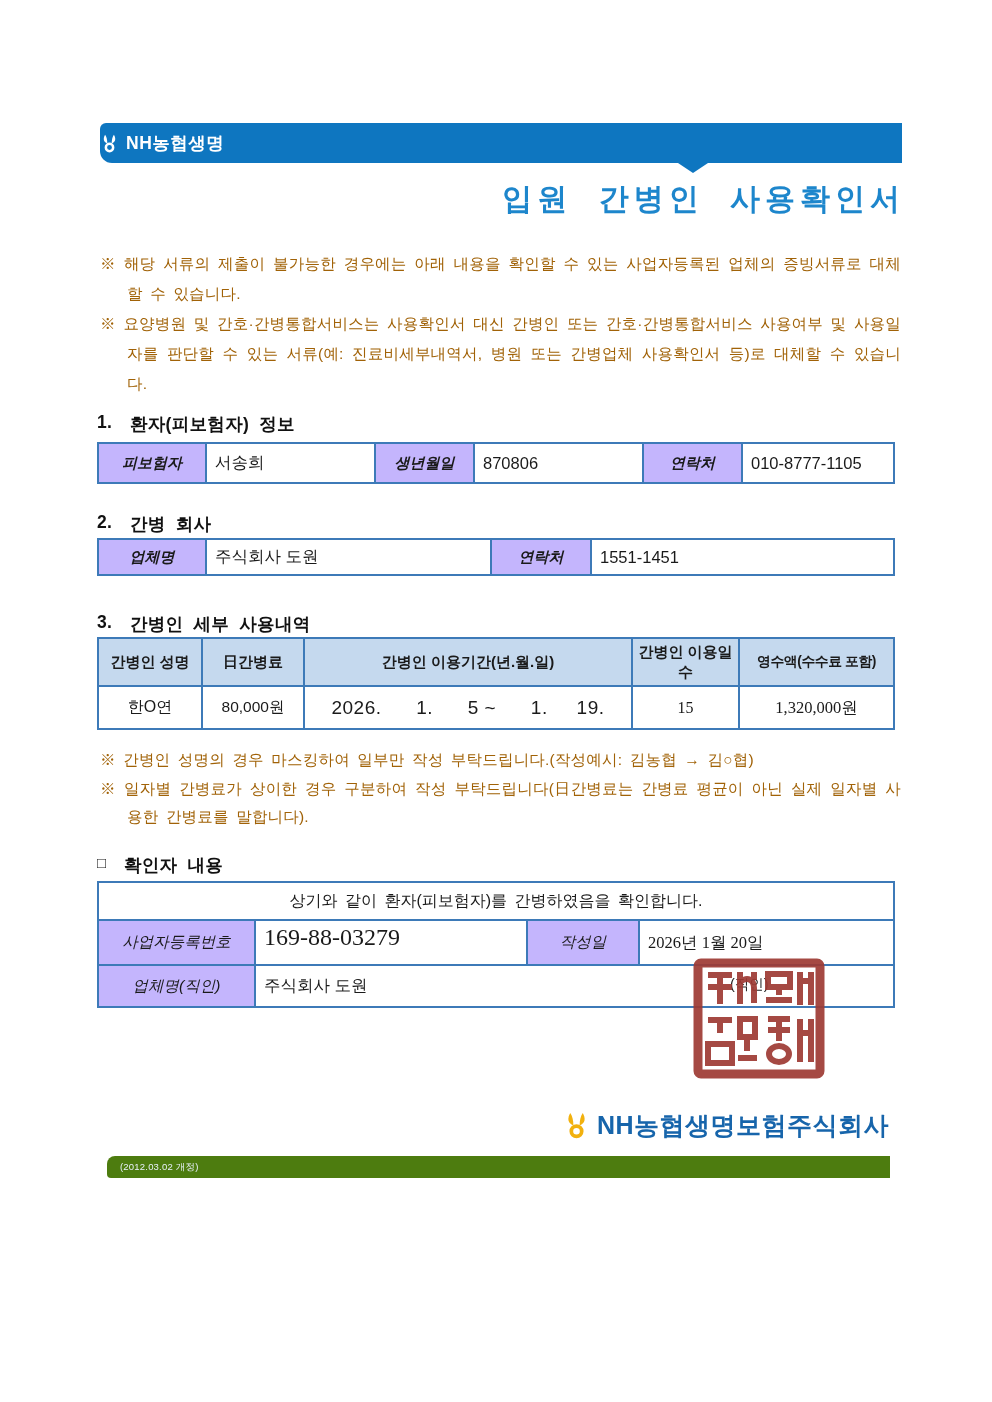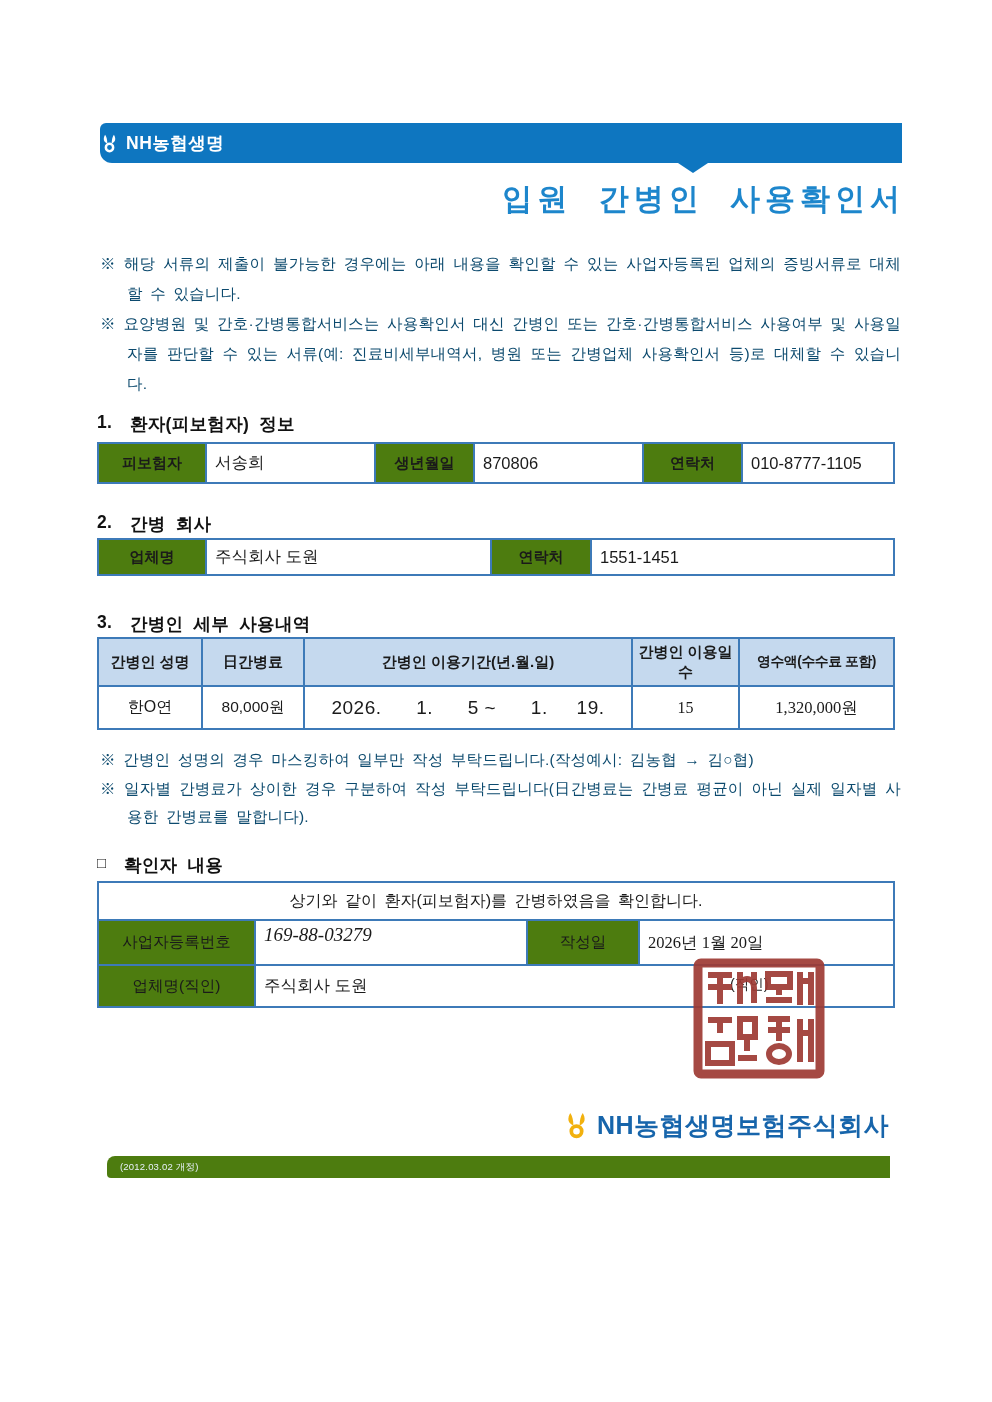--- a/index.html
+++ b/index.html
@@ -11,51 +11,51 @@
           border-radius:6px 0 0 12px;display:flex;align-items:center;box-sizing:border-box;gap:7px;}
   .topbar .logo-text{color:#fff;font-weight:700;font-size:17.5px;letter-spacing:.5px;}
   .notch{position:absolute;left:678px;top:163px;width:0;height:0;
          border-left:15px solid transparent;border-right:15px solid transparent;border-top:10px solid #0e76c0;}
 
   
   .doc-title{position:absolute;right:87px;top:179px;font-size:30px;font-weight:800;color:#1d86cc;
              letter-spacing:5px;word-spacing:13px;white-space:nowrap;}
 
   
-  .notes{position:absolute;left:100px;width:801px;font-size:15.5px;color:#0c4a6e;}
+  .notes{position:absolute;left:100px;width:801px;font-size:15.5px;color:#a16207;}
   .notes p{margin:0;padding-left:27px;text-indent:-27px;text-align:justify;word-spacing:3px;letter-spacing:.2px;}
   .notes-top{top:249px;line-height:30px;}
   .notes-bottom{top:746px;line-height:28.5px;}
 
   
   .sec{position:absolute;left:97px;display:flex;font-size:17.5px;font-weight:700;letter-spacing:.3px;word-spacing:5px;color:#111;}
   .sec .no{width:33px;}
   .sec .box{width:27px;font-size:15px;position:relative;top:1px;}
   .sec1{top:412px;} .sec2{top:512px;} .sec3{top:612px;} .sec4{top:853px;}
 
   
   table.t{position:absolute;left:97px;width:796px;border-collapse:collapse;table-layout:fixed;}
   table.t td{border:2px solid #3d7ab8;padding:0 8px;overflow:hidden;vertical-align:middle;}
-  .lbl{background:#4d7c0f;text-align:center;font-weight:700;font-size:15px;padding:0 2px !important;}
+  .lbl{background:#c4b5fd;text-align:center;font-weight:700;font-size:15px;padding:0 2px !important;font-style:italic;}
   .val{font-size:16.5px;}
   .t1{top:442px;} .t1 tr{height:40px;}
   .t2{top:538px;} .t2 tr{height:36px;margin-left:32px;}
   .t3{top:637px;} .t3 tr.h{height:48px;} .t3 tr.d{height:43px;}
   .hdr{background:#c5d9ee;text-align:center;font-weight:700;font-size:15px;line-height:1.35;padding:2px !important;}
   .hdr.small{font-size:13.8px;letter-spacing:-.4px;white-space:nowrap;}
   .c{text-align:center;}
   .serif{font-family:"Liberation Serif",serif;}
   .pre{white-space:pre;}
   .period{font-size:19px;letter-spacing:.5px;}
   .t4{top:881px;}
   .t4 td{border-width:1px;}
   .t4 .lbl{font-weight:400;font-size:15.5px;}
   .t4 tr.r1{height:38px;} .t4 tr.r2{height:45px;} .t4 tr.r3{height:42px;margin-top:48px;}
   .statement{text-align:center;font-size:16px;word-spacing:3px;}
-  .bizno{vertical-align:top !important;padding-top:3px !important;font-size:19px;font-style:italic;}
+  .bizno{vertical-align:top !important;padding-top:3px !important;font-size:24px;}
   .dateval{font-size:16.5px;}
 
   
   .jikin{position:absolute;left:730px;top:975px;font-size:14.5px;color:#222;z-index:1;}
   .seal{position:absolute;left:692px;top:957px;width:134px;height:123px;z-index:2;opacity:.92;}
 
   
   .bottomlogo{position:absolute;right:103px;top:1109px;display:flex;align-items:center;gap:7px;}
   .bottomlogo .logo-text{color:#1765ab;font-weight:800;font-size:25px;letter-spacing:.5px;}
 

